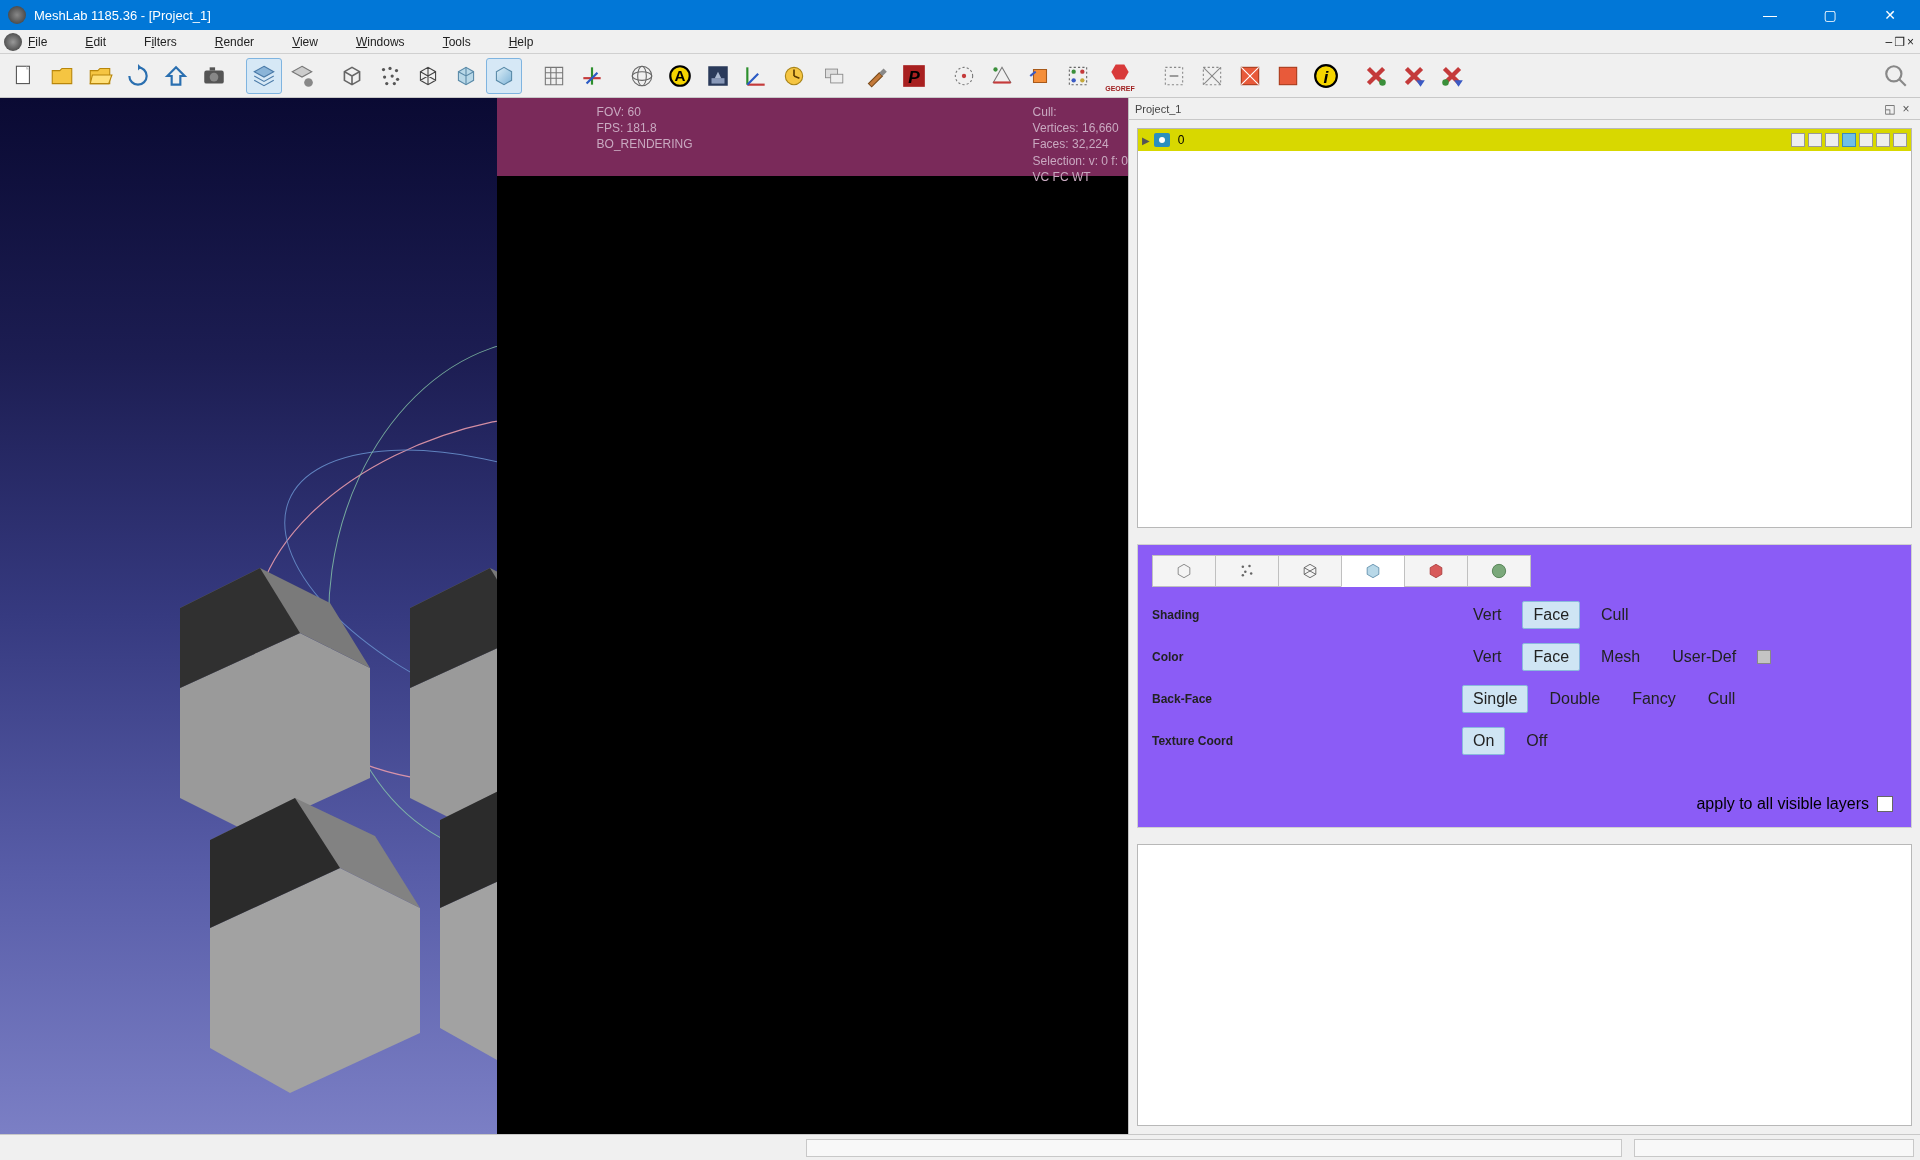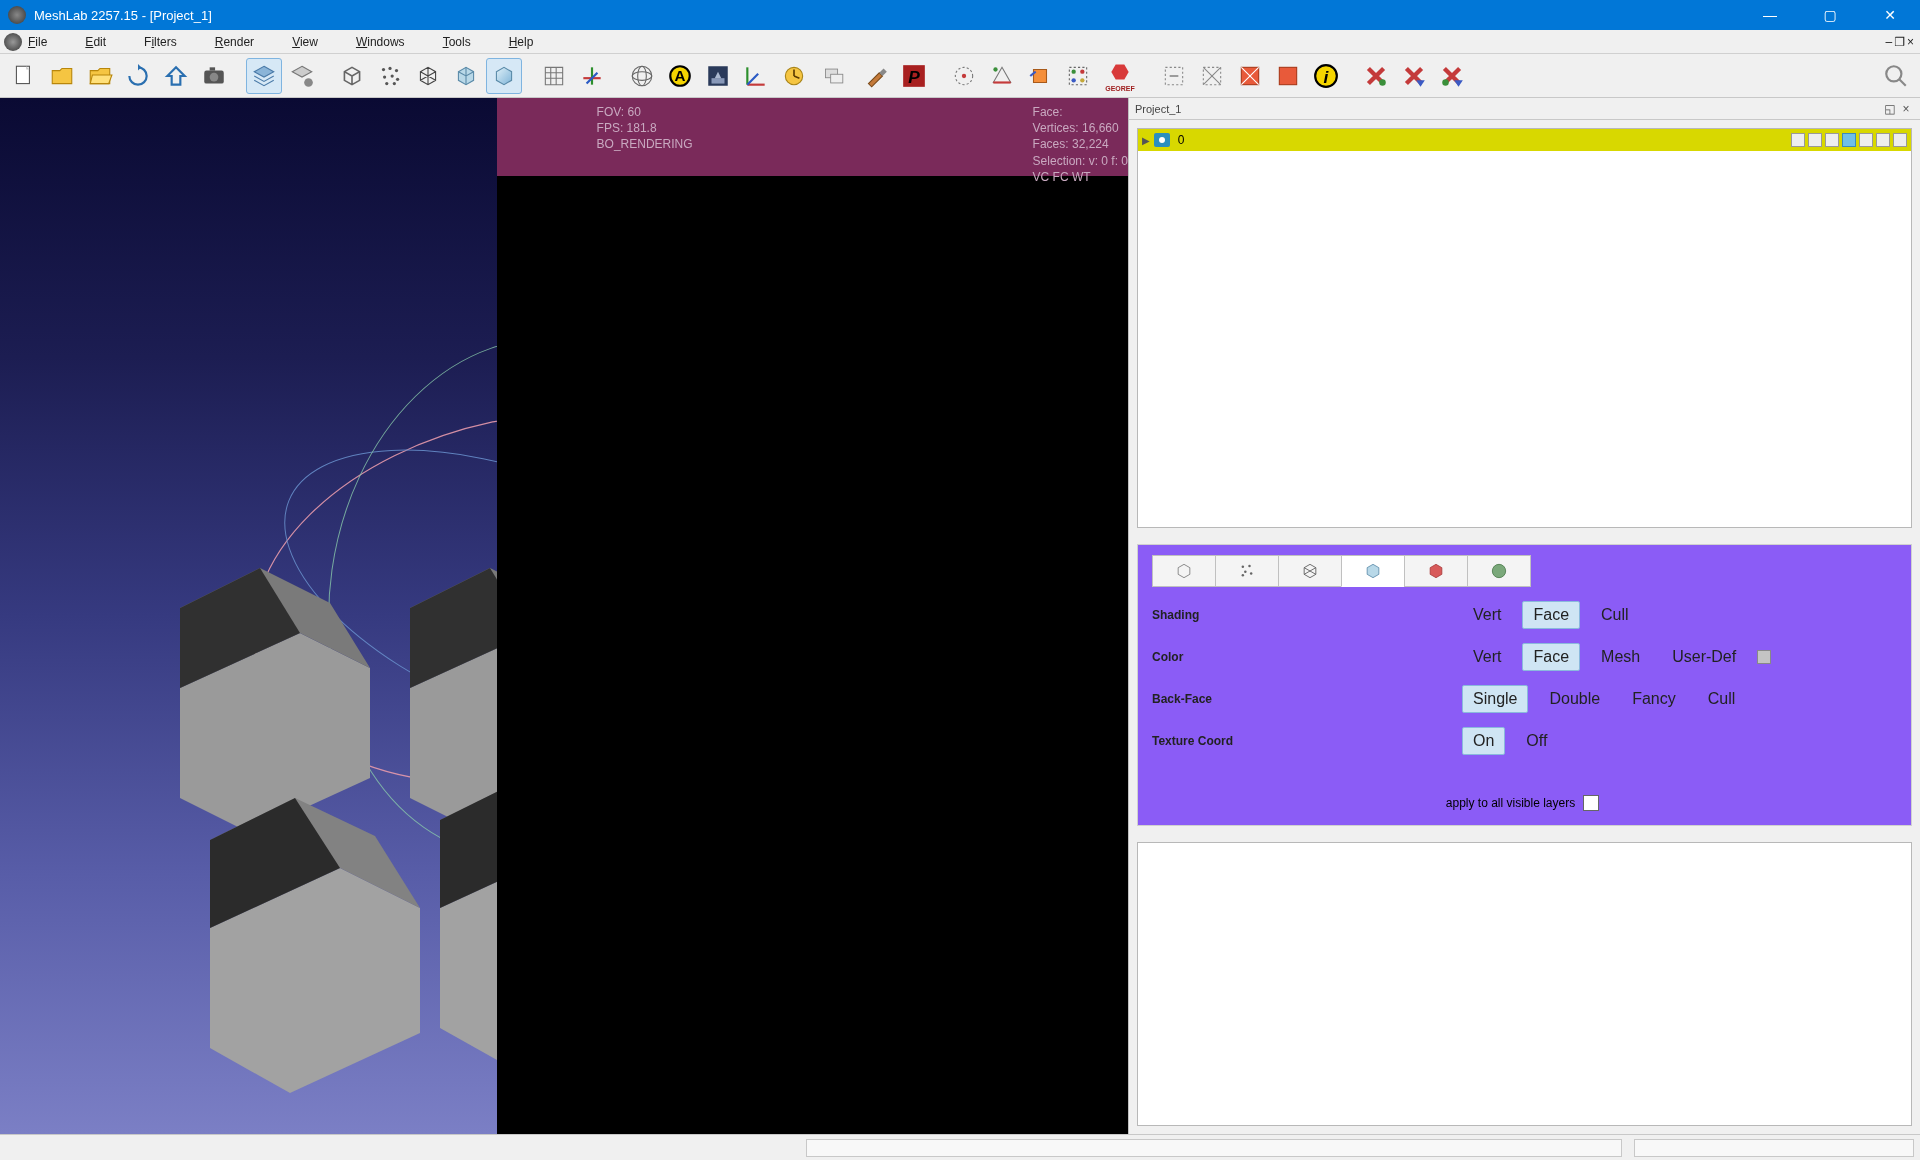--- a/index.html
+++ b/index.html
@@ -60,37 +60,37 @@
 .render-opts { margin: 8px; background: #8b5cf6; border: 1px solid #d0d0d0; padding: 10px 14px 14px; }
 .render-tabs { display: flex; gap: 0; margin-bottom: 14px; }
 .rt-tab { width: 64px; height: 32px; border: 1px solid #c0c0c0; background: #f4f4f4; display: flex; align-items: center; justify-content: center; margin-right: -1px; }
 .rt-tab.active { background: #fff; border-bottom-color: #fff; }
 .opt-row { display: flex; align-items: center; font-size: 12px; color: #222; margin-bottom: 14px; }
 .opt-row .opt-label { width: 310px; font-weight: 600; }
 .opt-btns { display: flex; gap: 10px; align-items: center; }
 .opt-btn { padding: 4px 10px; border: 1px solid transparent; border-radius: 2px; font-size: 16px; color: #222; }
 .opt-btn.sel { background: #cfe5f4; border-color: #8ab9dd; }
 .opt-swatch{ width:14px; height:14px; background:#c4c4c4; border:1px solid #888;}
-.apply-row { display: flex; justify-content: center; align-items: center; gap: 8px; font-size: 12px; margin-top: 40px; padding-right: 4px;}
+.apply-row { display: flex; justify-content: flex-end; align-items: center; gap: 8px; font-size: 16px; margin-top: 40px; padding-right: 4px;}
 .apply-row .chk { width: 16px; height: 16px; border: 1px solid #666; background: #fff; }
 
 .log-box { flex: 1; margin: 8px; background: #fff; border: 1px solid #b8b8b8; min-height: 120px; }
 
 
 .bottombar { height: 26px; background: #f0f0f0; border-top: 1px solid #c8c8c8; display:flex; align-items:center; padding:0 6px; gap:12px;}
 .bb-well{ height:18px; border:1px solid #c8c8c8; background:#f8f8f8;}
 .bb-well.w1{ flex:1; margin-left: 800px;}
 .bb-well.w2{ width:280px;}
 </style>
 </head>
 <body>
 
 <div class="titlebar">
   <div class="app-icon"></div>
-  <div class="title-text">MeshLab 2257.15 - [Project_1]</div>
+  <div class="title-text">MeshLab 1185.36 - [Project_1]</div>
   <div class="win-btns">
     <div class="win-btn">—</div>
     <div class="win-btn">▢</div>
     <div class="win-btn">✕</div>
   </div>
 </div>
 
 <div class="menubar">
   <div class="menu-item"><span class="ul" aria-label="File">F</span>ile</div>
   <div class="menu-item"><span class="ul">E</span>dit</div>
@@ -445,21 +445,21 @@
       </svg>
     </div>
 
     <div class="statusbar-vp">
       <div class="col">
         <span>FOV: 60</span>
         <span>FPS:   181.8</span>
         <span>BO_RENDERING</span>
       </div>
       <div class="col">
-        <span>Face:</span>
+        <span>Cull:</span>
         <span>Vertices: 16,660</span>
         <span>Faces: 32,224</span>
         <span>Selection: v: 0 f: 0</span>
         <span>VC FC WT</span>
       </div>
     </div>
   </div>
 
   <div class="rpanel">
     <div class="rpanel-header">

